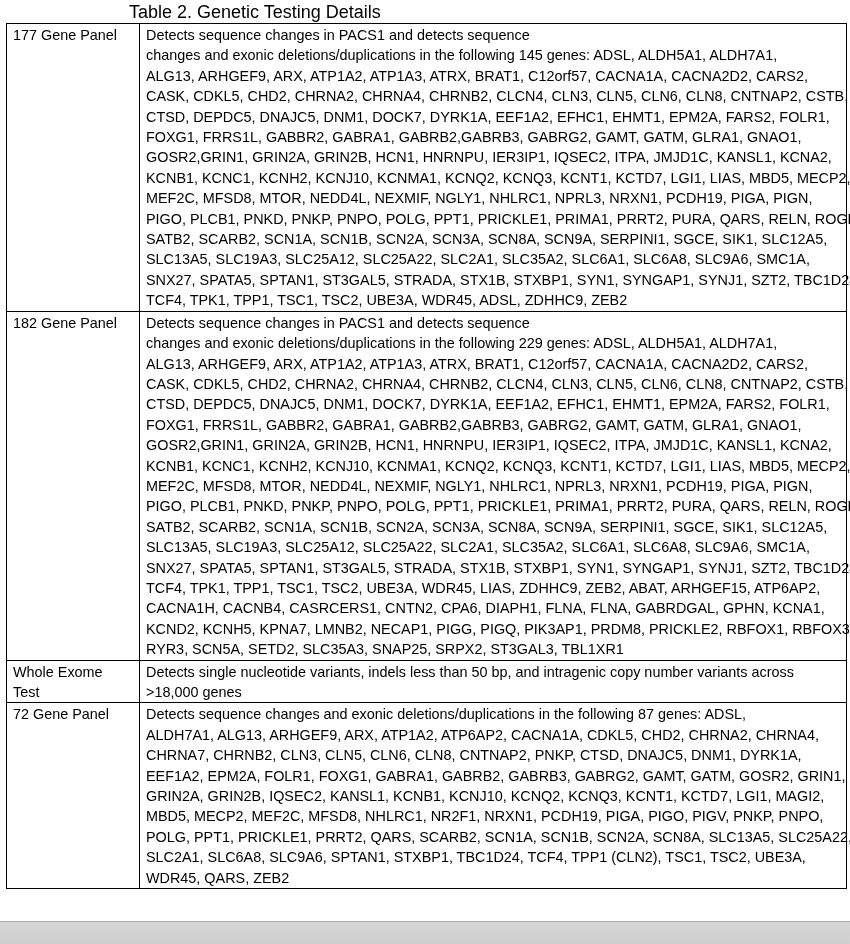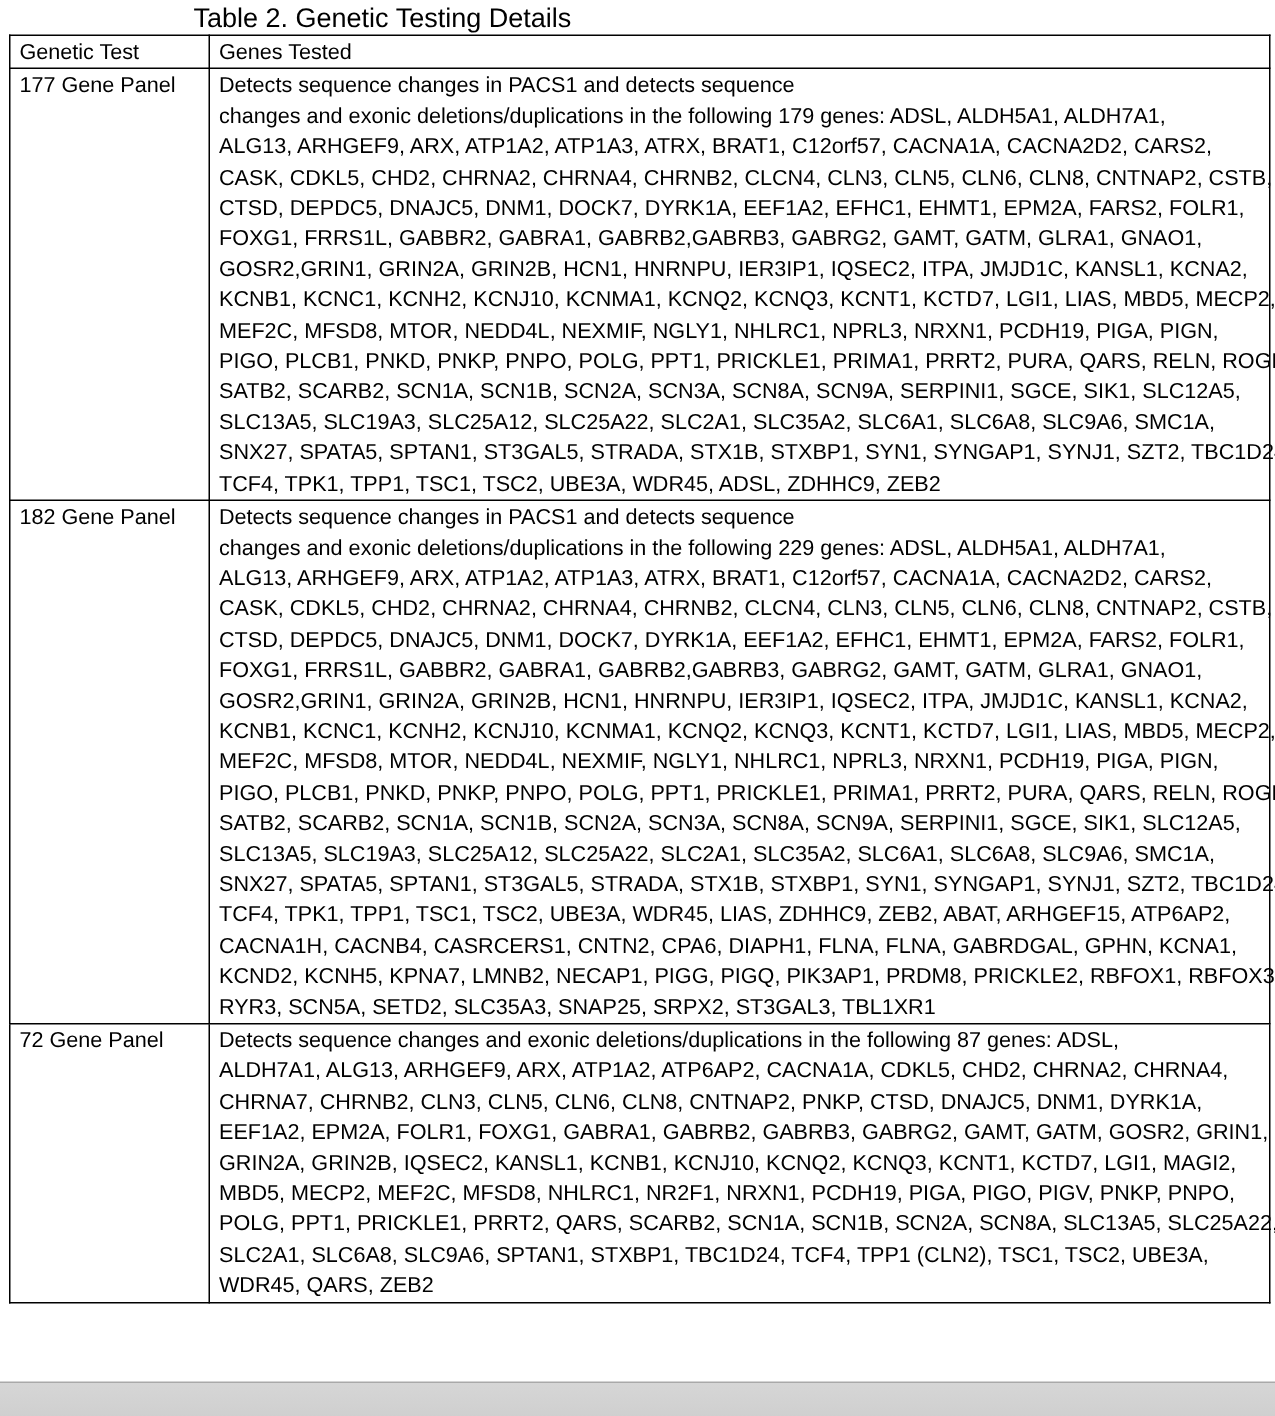--- a/index.html
+++ b/index.html
@@ -30,31 +30,27 @@
 <body>
 
 <div class="caption">Table 2. Genetic Testing Details</div>
 
 <table class="gt">
   <colgroup>
       <col class="c1">
       <col class="c2">
     </colgroup>
   <tbody id="tbody">
-    <tr>
-      <td>Genetic Test</td>
-      <td>Genes Tested</td>
-    </tr>
   <tr>
         <td>
           <span class="line">177 Gene Panel</span>
         </td>
         <td>
           <span class="line">Detects sequence changes in PACS1 and detects sequence</span>
-          <span class="line">changes and exonic deletions/duplications in the following 179 genes: ADSL, ALDH5A1, ALDH7A1,</span>
+          <span class="line">changes and exonic deletions/duplications in the following 145 genes: ADSL, ALDH5A1, ALDH7A1,</span>
           <span class="line">ALG13, ARHGEF9, ARX, ATP1A2, ATP1A3, ATRX, BRAT1, C12orf57, CACNA1A, CACNA2D2, CARS2,</span>
           <span class="line">CASK, CDKL5, CHD2, CHRNA2, CHRNA4, CHRNB2, CLCN4, CLN3, CLN5, CLN6, CLN8, CNTNAP2, CSTB,</span>
           <span class="line">CTSD, DEPDC5, DNAJC5, DNM1, DOCK7, DYRK1A, EEF1A2, EFHC1, EHMT1, EPM2A, FARS2, FOLR1,</span>
           <span class="line">FOXG1, FRRS1L, GABBR2, GABRA1, GABRB2,GABRB3, GABRG2, GAMT, GATM, GLRA1, GNAO1,</span>
           <span class="line">GOSR2,GRIN1, GRIN2A, GRIN2B, HCN1, HNRNPU, IER3IP1, IQSEC2, ITPA, JMJD1C, KANSL1, KCNA2,</span>
           <span class="line">KCNB1, KCNC1, KCNH2, KCNJ10, KCNMA1, KCNQ2, KCNQ3, KCNT1, KCTD7, LGI1, LIAS, MBD5, MECP2,</span>
           <span class="line">MEF2C, MFSD8, MTOR, NEDD4L, NEXMIF, NGLY1, NHLRC1, NPRL3, NRXN1, PCDH19, PIGA, PIGN,</span>
           <span class="line">PIGO, PLCB1, PNKD, PNKP, PNPO, POLG, PPT1, PRICKLE1, PRIMA1, PRRT2, PURA, QARS, RELN, ROGDI,</span>
           <span class="line">SATB2, SCARB2, SCN1A, SCN1B, SCN2A, SCN3A, SCN8A, SCN9A, SERPINI1, SGCE, SIK1, SLC12A5,</span>
           <span class="line">SLC13A5, SLC19A3, SLC25A12, SLC25A22, SLC2A1, SLC35A2, SLC6A1, SLC6A8, SLC9A6, SMC1A,</span>
@@ -81,20 +77,30 @@
           <span class="line">SLC13A5, SLC19A3, SLC25A12, SLC25A22, SLC2A1, SLC35A2, SLC6A1, SLC6A8, SLC9A6, SMC1A,</span>
           <span class="line">SNX27, SPATA5, SPTAN1, ST3GAL5, STRADA, STX1B, STXBP1, SYN1, SYNGAP1, SYNJ1, SZT2, TBC1D24,</span>
           <span class="line">TCF4, TPK1, TPP1, TSC1, TSC2, UBE3A, WDR45, LIAS, ZDHHC9, ZEB2, ABAT, ARHGEF15, ATP6AP2,</span>
           <span class="line">CACNA1H, CACNB4, CASRCERS1, CNTN2, CPA6, DIAPH1, FLNA, FLNA, GABRDGAL, GPHN, KCNA1,</span>
           <span class="line">KCND2, KCNH5, KPNA7, LMNB2, NECAP1, PIGG, PIGQ, PIK3AP1, PRDM8, PRICKLE2, RBFOX1, RBFOX3,</span>
           <span class="line">RYR3, SCN5A, SETD2, SLC35A3, SNAP25, SRPX2, ST3GAL3, TBL1XR1</span>
         </td>
       </tr>
       <tr>
         <td>
+          <span class="line">Whole Exome</span>
+          <span class="line">Test</span>
+        </td>
+        <td>
+          <span class="line">Detects single nucleotide variants, indels less than 50 bp, and intragenic copy number variants across</span>
+          <span class="line">&gt;18,000 genes</span>
+        </td>
+      </tr>
+      <tr>
+        <td>
           <span class="line">72 Gene Panel</span>
         </td>
         <td>
           <span class="line">Detects sequence changes and exonic deletions/duplications in the following 87 genes: ADSL,</span>
           <span class="line">ALDH7A1, ALG13, ARHGEF9, ARX, ATP1A2, ATP6AP2, CACNA1A, CDKL5, CHD2, CHRNA2, CHRNA4,</span>
           <span class="line">CHRNA7, CHRNB2, CLN3, CLN5, CLN6, CLN8, CNTNAP2, PNKP, CTSD, DNAJC5, DNM1, DYRK1A,</span>
           <span class="line">EEF1A2, EPM2A, FOLR1, FOXG1, GABRA1, GABRB2, GABRB3, GABRG2, GAMT, GATM, GOSR2, GRIN1,</span>
           <span class="line">GRIN2A, GRIN2B, IQSEC2, KANSL1, KCNB1, KCNJ10, KCNQ2, KCNQ3, KCNT1, KCTD7, LGI1, MAGI2,</span>
           <span class="line">MBD5, MECP2, MEF2C, MFSD8, NHLRC1, NR2F1, NRXN1, PCDH19, PIGA, PIGO, PIGV, PNKP, PNPO,</span>
           <span class="line">POLG, PPT1, PRICKLE1, PRRT2, QARS, SCARB2, SCN1A, SCN1B, SCN2A, SCN8A, SLC13A5, SLC25A22,</span>

